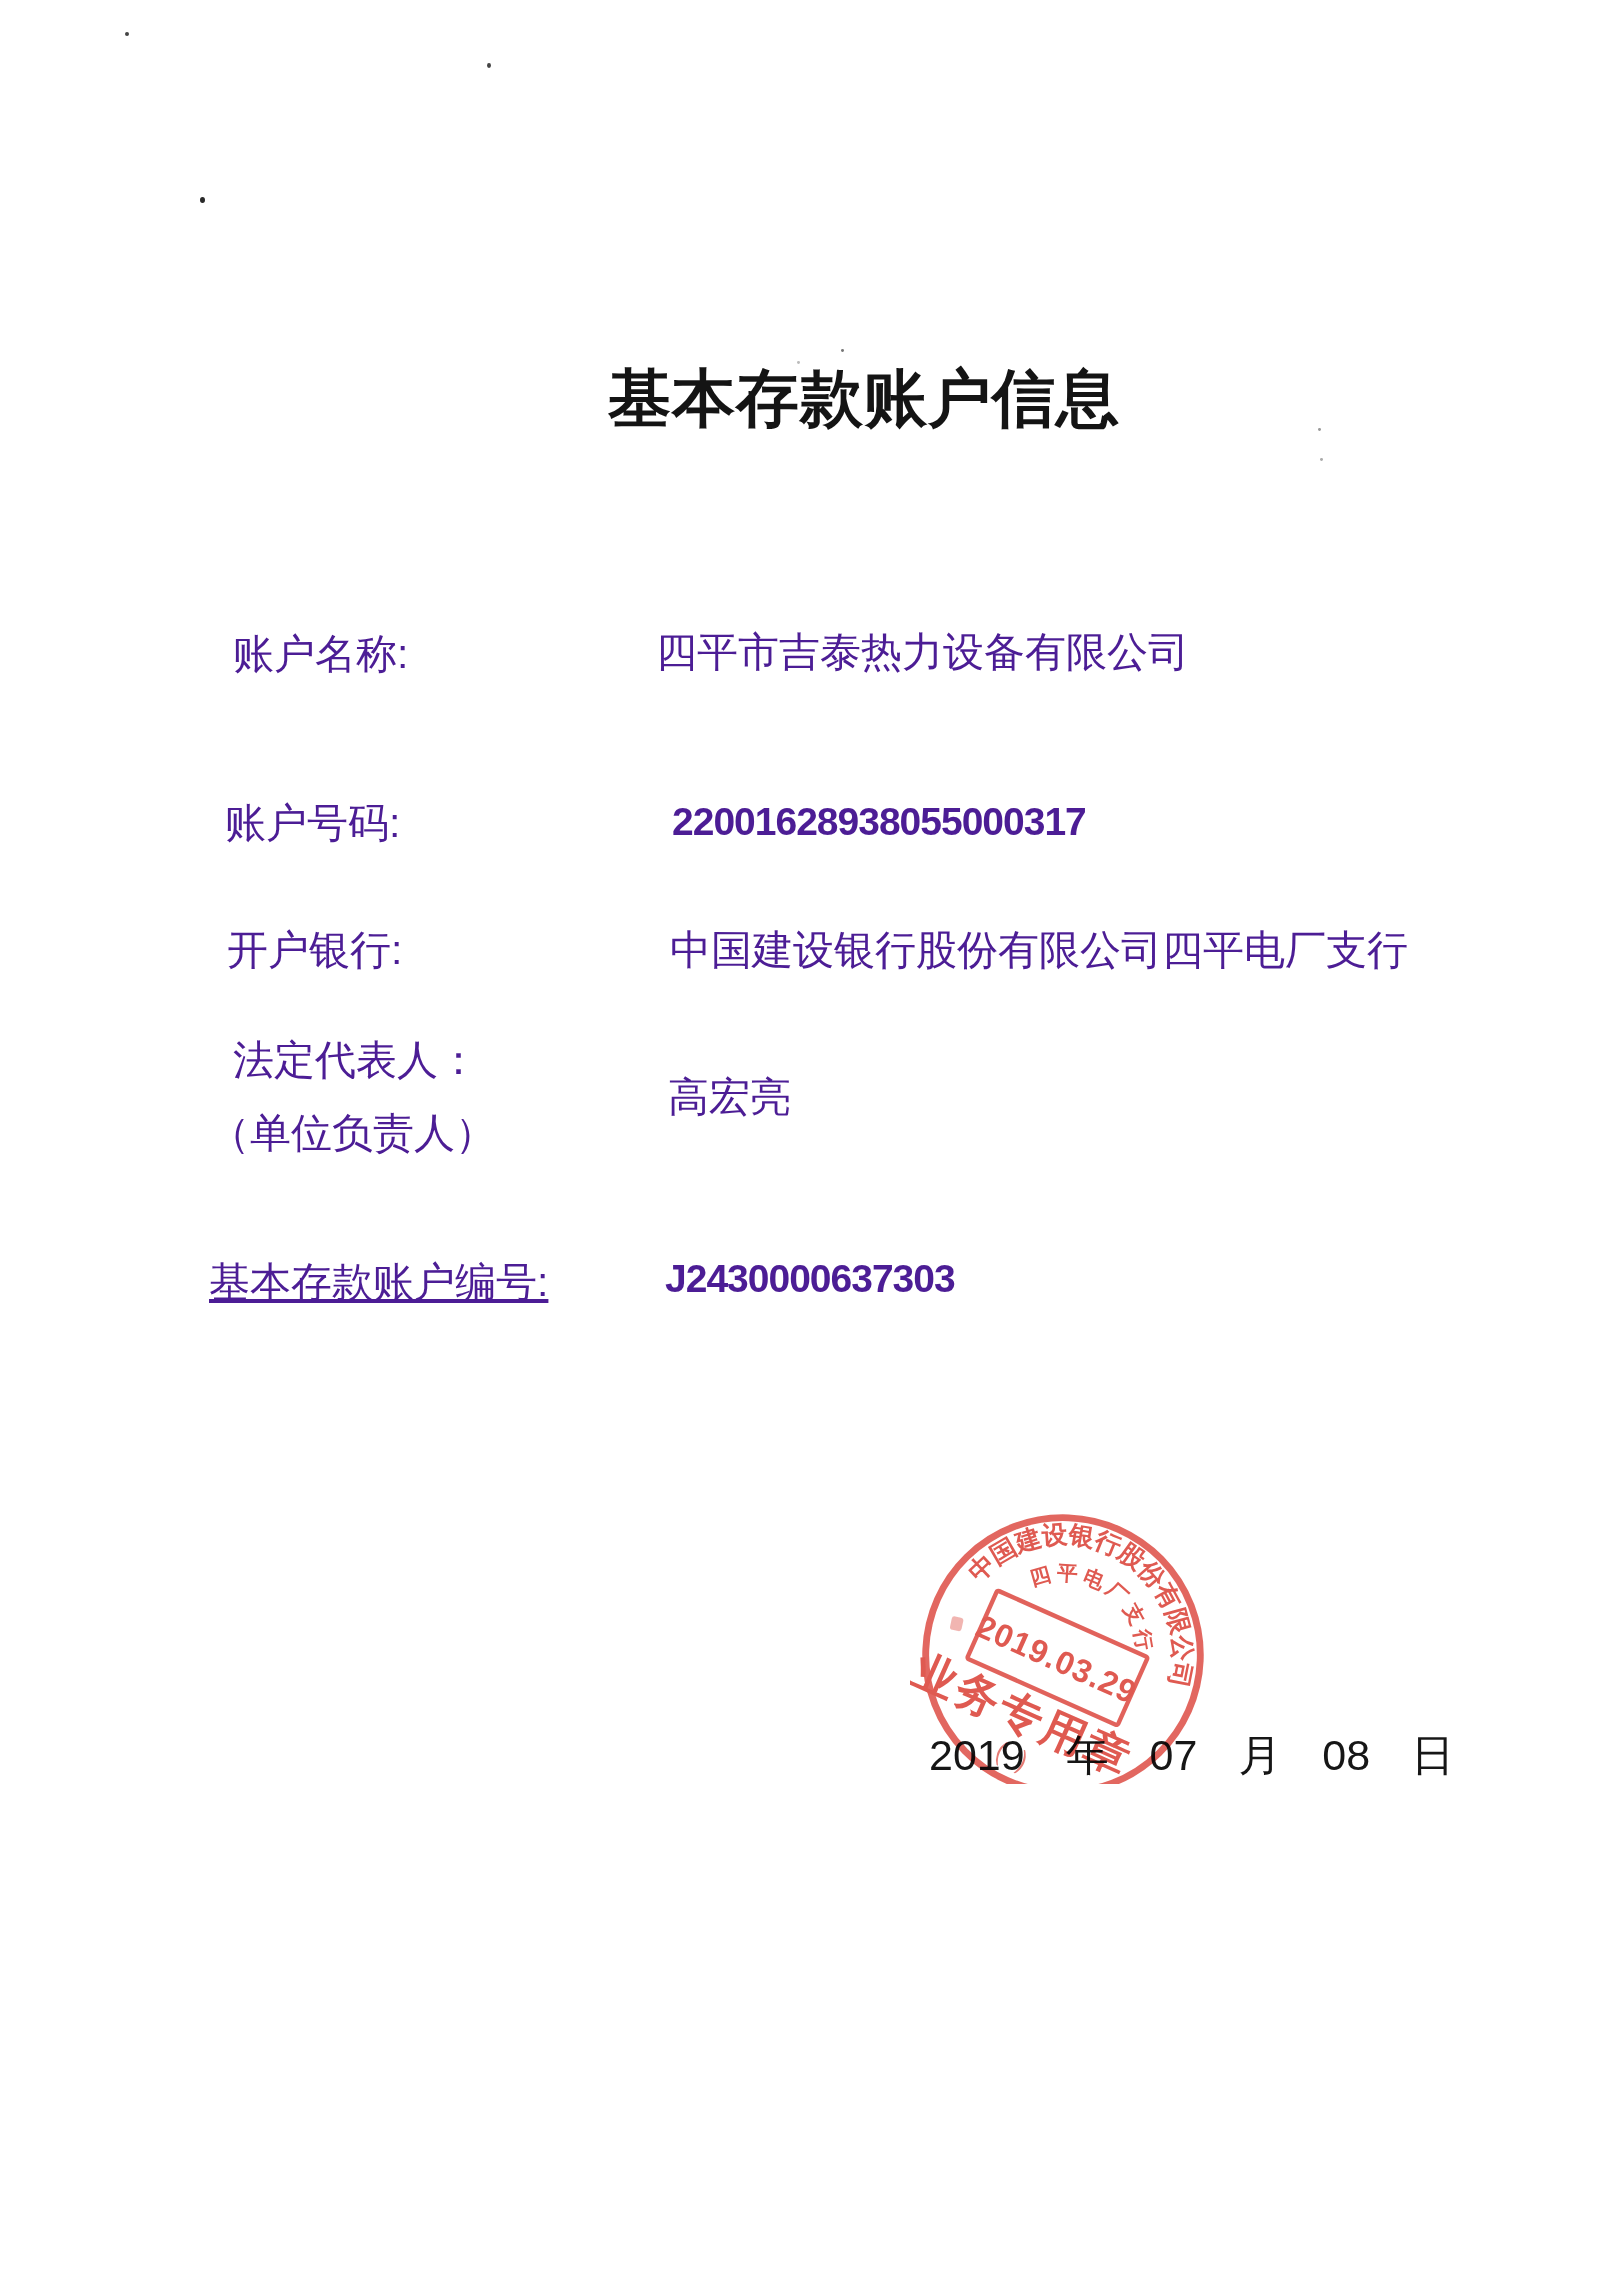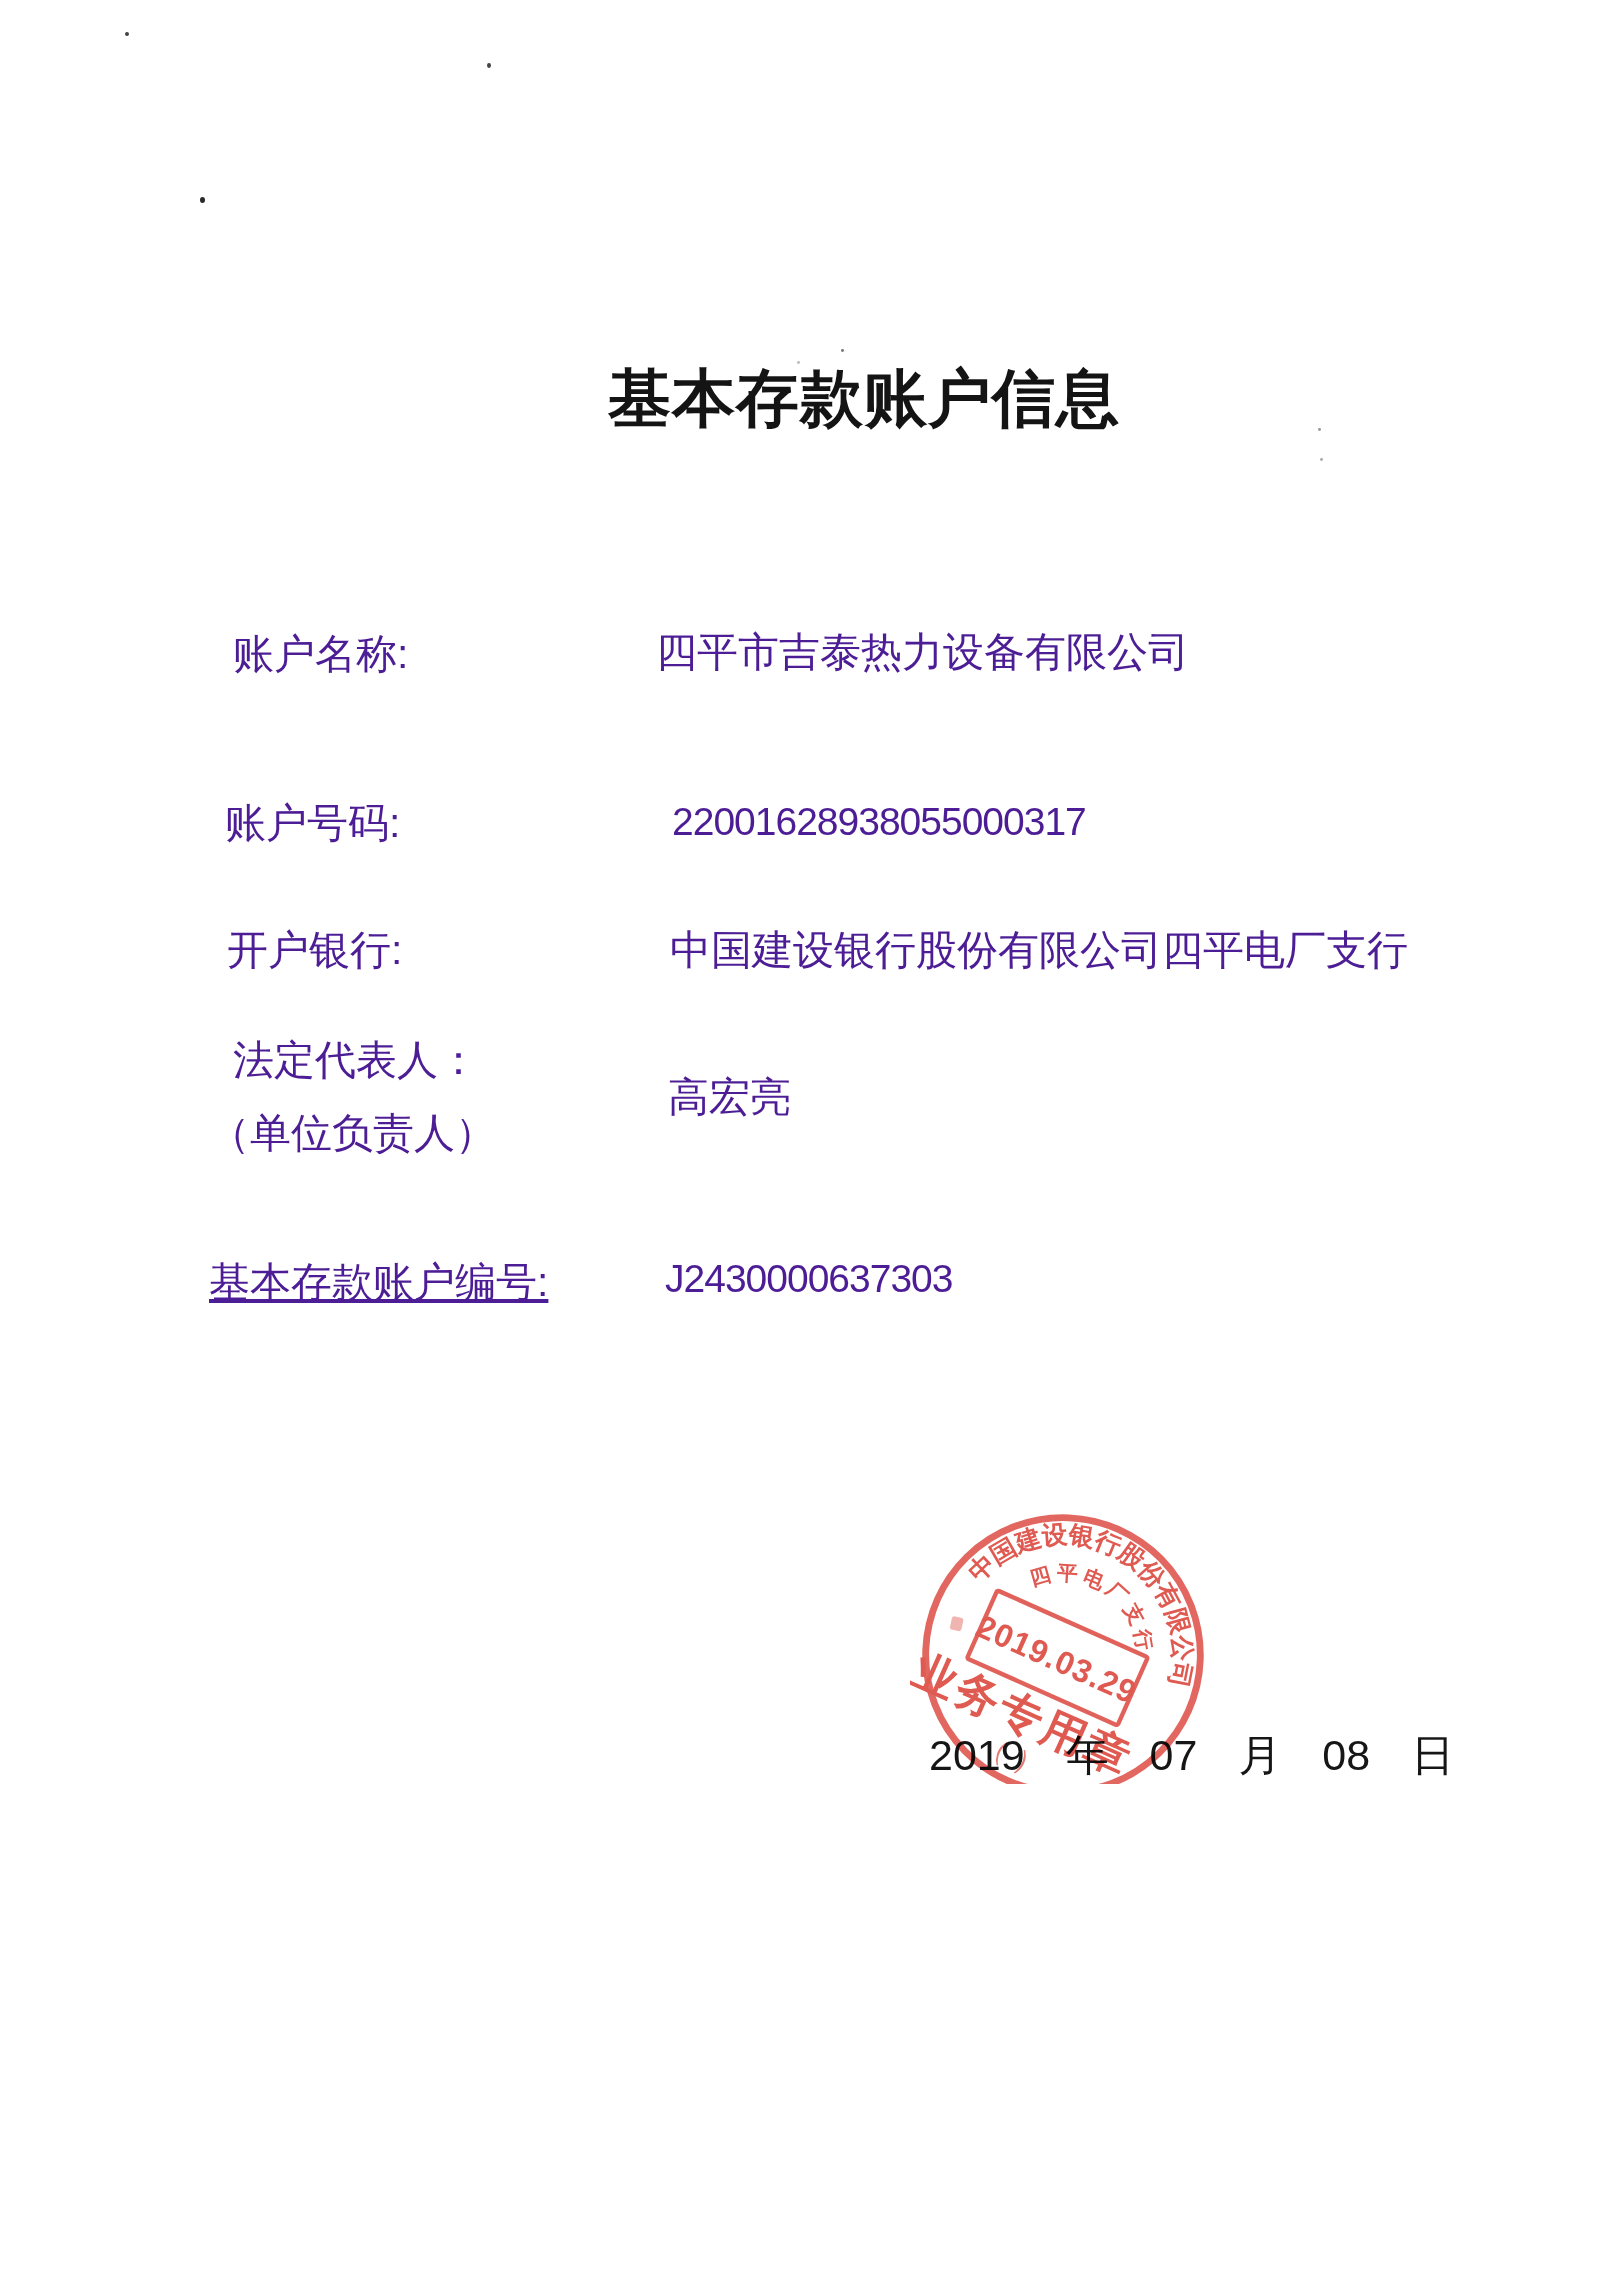--- a/index.html
+++ b/index.html
@@ -33,21 +33,21 @@
     position: absolute;
     font-size: 41px;
     line-height: 1.15;
     white-space: nowrap;
     color: #4c1d95;
   }
   .field-label { font-weight: 500; }
   .num-value {
     font-size: 39px;
     letter-spacing: -1px;
-    font-weight: 400;
+    font-weight: 700;
   }
   #r1-label { left: 233px; top: 631px; }
   #r1-value { left: 656px; top: 629px; }
   #r2-label { left: 225px; top: 800px; }
   #r2-value { left: 672px; top: 800px; }
   #r3-label { left: 227px; top: 927px; }
   #r3-value { left: 670px; top: 927px; }
   #r4-label1 { left: 233px; top: 1037px; }
   #r4-label2 { left: 209px; top: 1110px; }
   #r4-value  { left: 668px; top: 1074px; text-align: center; }

